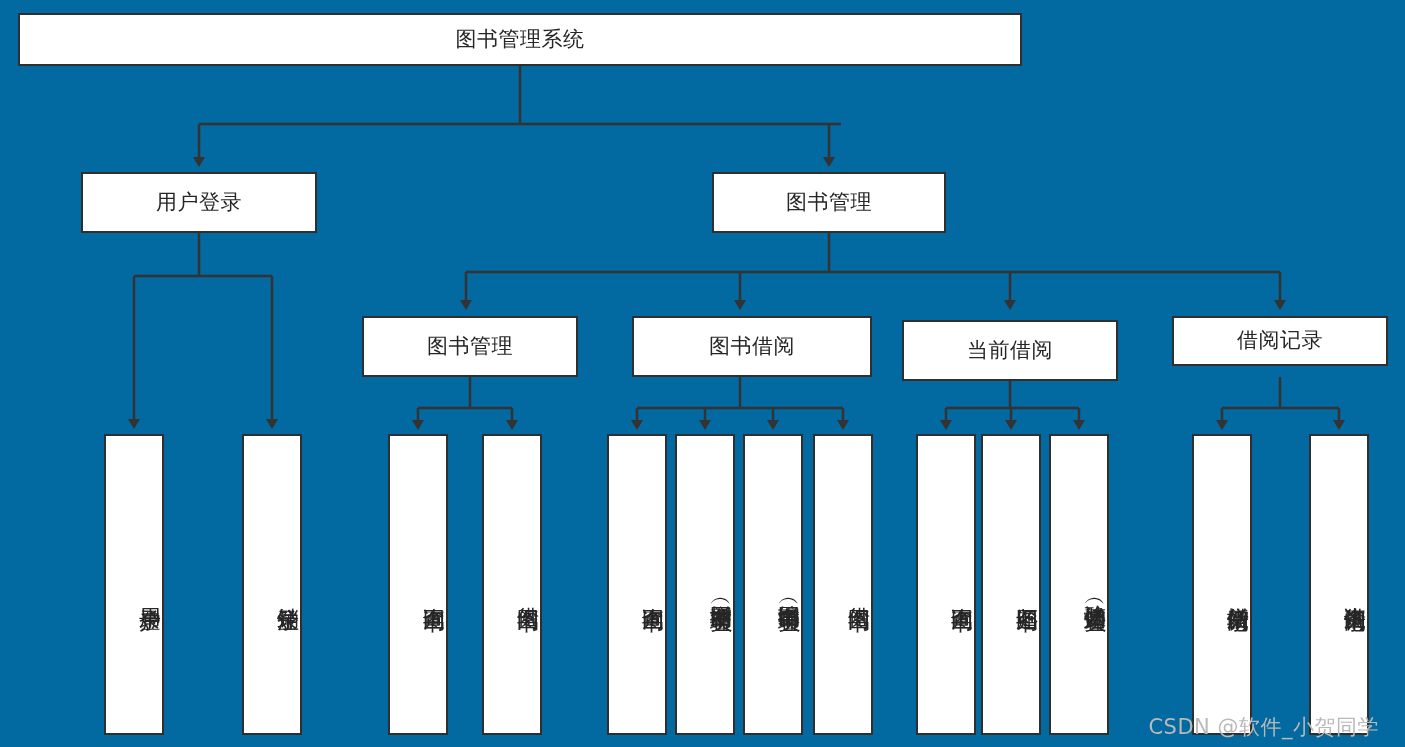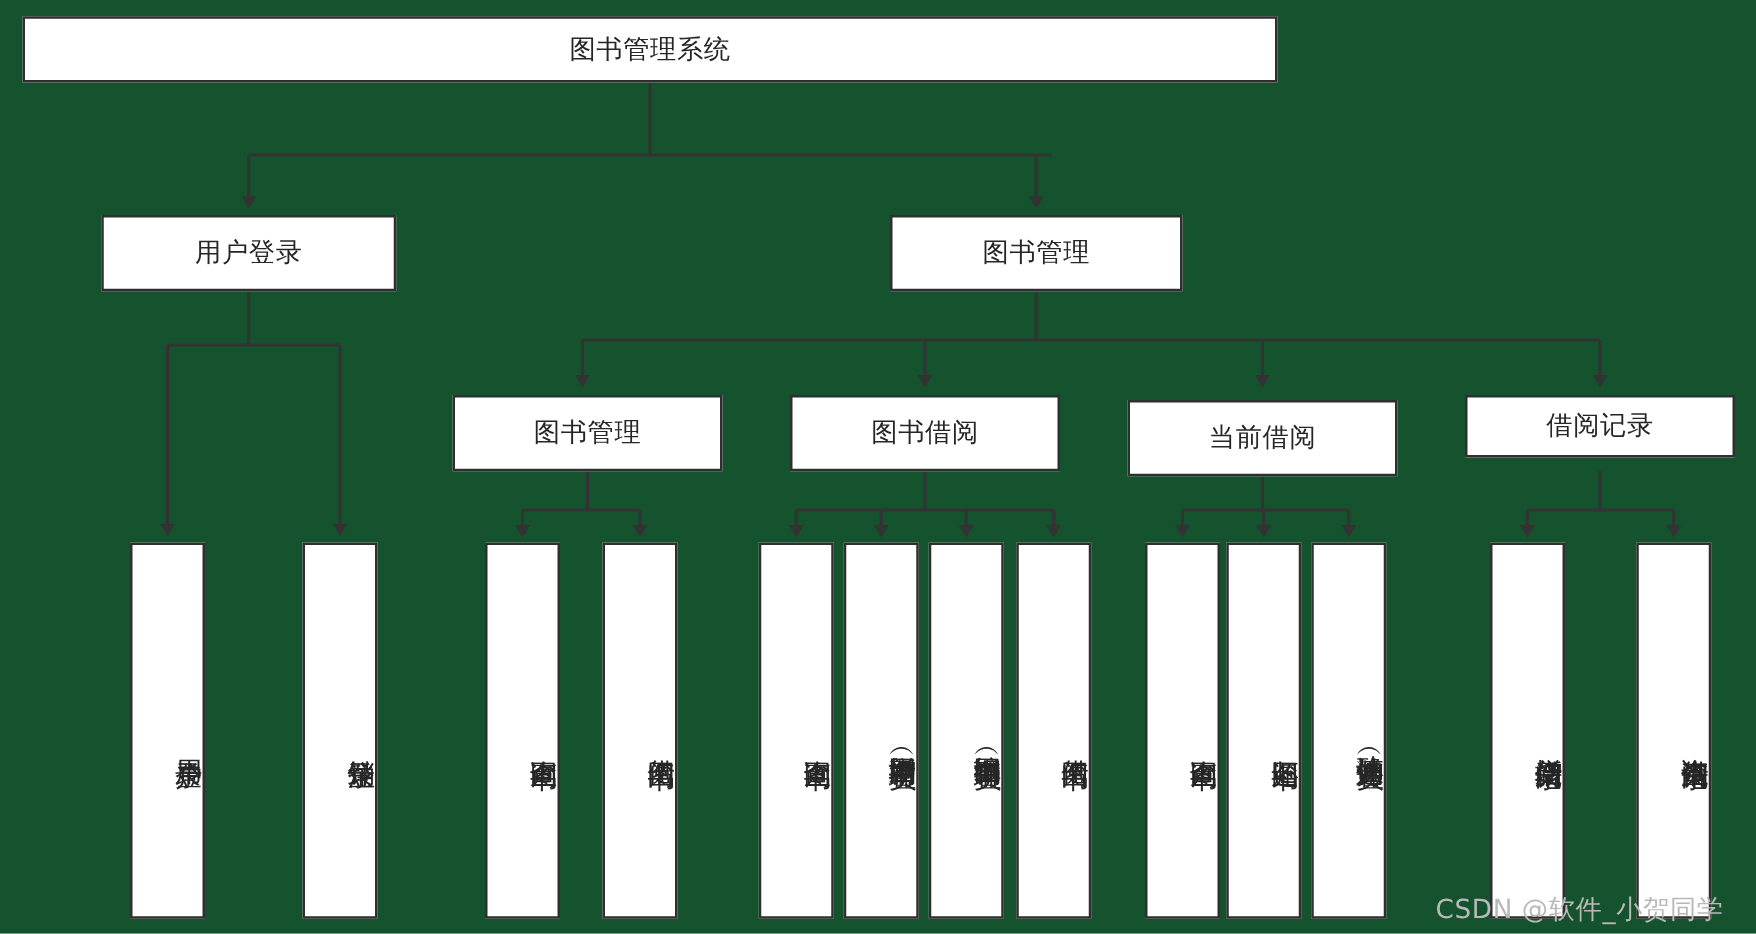--- a/index.html
+++ b/index.html
@@ -7,21 +7,21 @@
     padding: 0;
     background: #ffffff;
   }
   body {
     font-family: "DejaVu Sans", "Liberation Sans", sans-serif;
   }
   #canvas {
     position: relative;
     width: 1405px;
     height: 747px;
-    background: #14532d;
+    background: #0369a1;
     overflow: hidden;
   }
   #wires {
     position: absolute;
     left: 0;
     top: 0;
     width: 1405px;
     height: 747px;
     pointer-events: none;
   }
@@ -133,21 +133,21 @@
   <div class="node h" style="left:81px; top:172px; width:236px; height:61px;">
     <span>用户登录</span>
   </div>
   <div class="node h" style="left:712px; top:172px; width:234px; height:61px;">
     <span>图书管理</span>
   </div>
 
   <div class="node h" style="left:362px; top:316px; width:216px; height:61px;">
     <span>图书管理</span>
   </div>
-  <div class="node h" style="left:632px; top:316px; width:216px; height:61px;">
+  <div class="node h" style="left:632px; top:316px; width:240px; height:61px;">
     <span>图书借阅</span>
   </div>
   <div class="node h" style="left:902px; top:320px; width:216px; height:61px;">
     <span>当前借阅</span>
   </div>
   <div class="node h" style="left:1172px; top:316px; width:216px; height:50px;">
     <span>借阅记录</span>
   </div>
 
   <div class="node v" style="left:104px; top:434px; width:60px; height:301px;">

